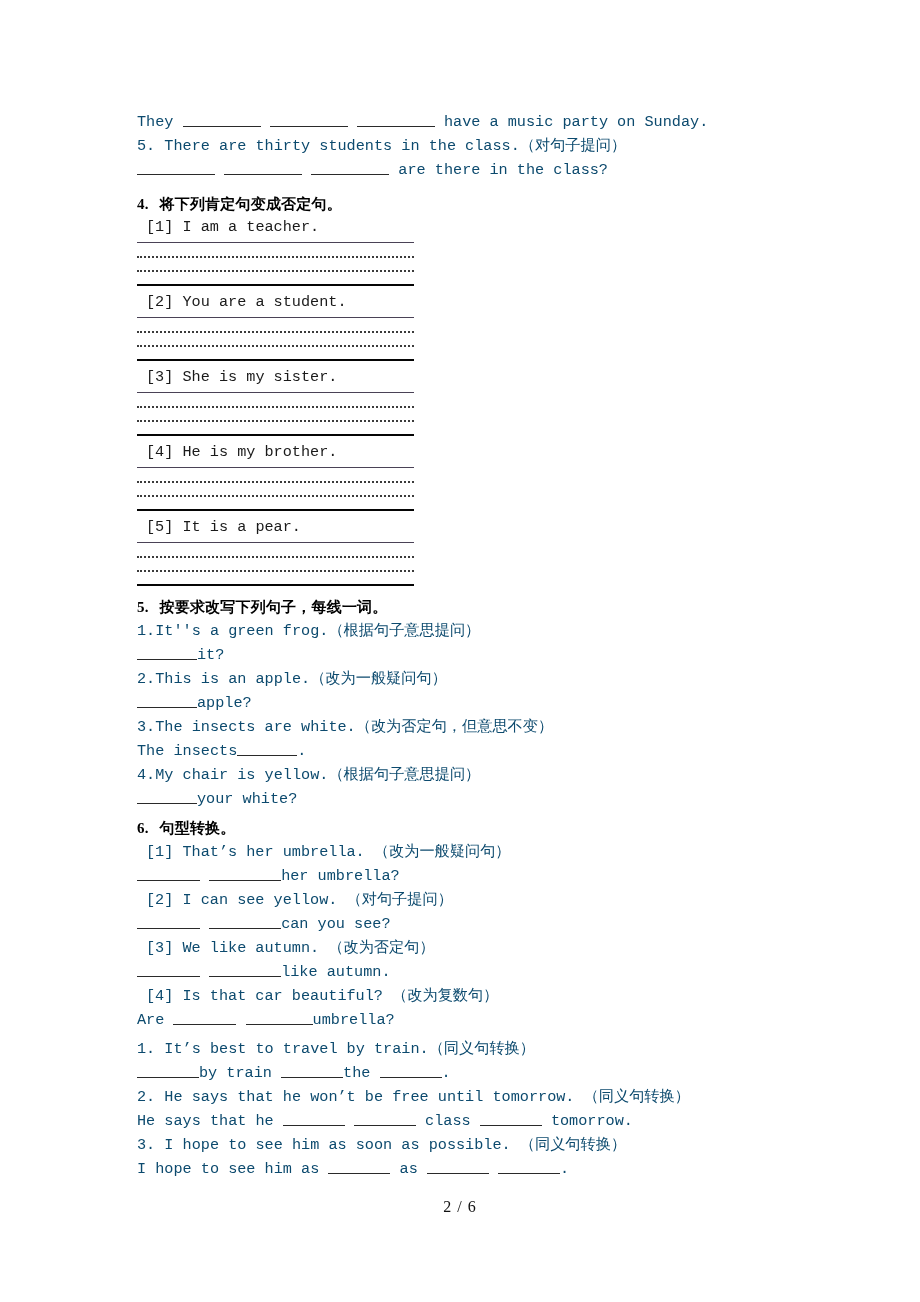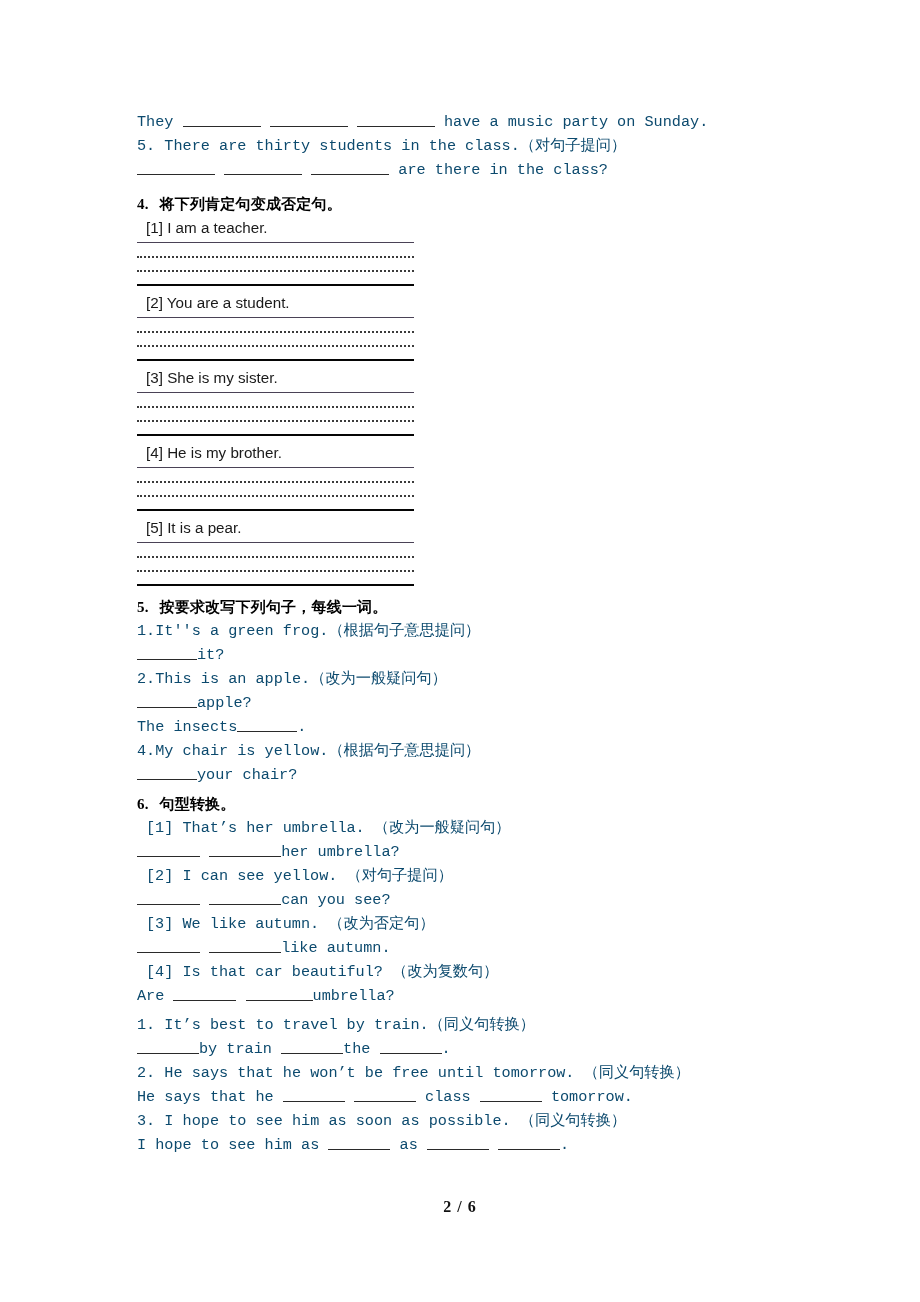--- a/index.html
+++ b/index.html
@@ -87,21 +87,21 @@
     top: 28px;
     border-top: 2.4px dotted #3b3b3b;
   }
   .guide .g4 {
     top: 42px;
     border-top: 2.6px solid #050505;
   }
 
   .item-block { margin: 0; }
   .item-head {
-    font-family: Liberation Sans, sans-serif;
+    font-family: Liberation Mono, monospace;
     font-size: 15.2px;
     line-height: 23px;
     white-space: pre;
     padding-left: 9px;
     color: #1a1a1a;
   }
 
   .sec { margin-top: 0px; }
   .sec.s4 { margin-top: 10px; }
   .sec.s5 { margin-top: 9px; }
@@ -109,21 +109,21 @@
   .sec.s7 { margin-top: 5px; }
 
   .footer {
     position: absolute;
     left: 0;
     top: 1198px;
     width: 920px;
     text-align: center;
     font-family: "Liberation Serif", "DejaVu Serif", serif;
     font-size: 16px;
-    font-weight: bold;
+    font-weight: normal;
     color: #111111;
     letter-spacing: 1px;
   }
 </style>
 </head>
 <body>
 
 <div class="page">
   <div class="content">
 
@@ -191,24 +191,25 @@
 
     <div class="sec s5">
       <div class="sec-head"><span class="num">5.</span><span>  </span><span>按要求改写下列句子，每线一词。</span></div>
 
       <div class="ln">1.It''s a green frog.（根据句子意思提问）</div>
       <div class="ln"><span class="blank" style="width:60px"></span><span>it?</span></div>
 
       <div class="ln">2.This is an apple.（改为一般疑问句）</div>
       <div class="ln"><span class="blank" style="width:60px"></span><span>apple?</span></div>
 
+      <div class="ln">3.The insects are white.（改为否定句，但意思不变）</div>
       <div class="ln"><span>The insects</span><span class="blank" style="width:60px"></span><span>.</span></div>
 
       <div class="ln">4.My chair is yellow.（根据句子意思提问）</div>
-      <div class="ln"><span class="blank" style="width:60px"></span><span>your chair?</span></div>
+      <div class="ln"><span class="blank" style="width:60px"></span><span>your white?</span></div>
     </div>
 
     <div class="sec s6">
       <div class="sec-head"><span class="num">6.</span><span>  </span><span>句型转换。</span></div>
 
       <div class="ln indent1">[1] That’s her umbrella. （改为一般疑问句）</div>
       <div class="ln"><span class="blank" style="width:63px"></span><span> </span><span class="blank" style="width:72px"></span><span>her umbrella?</span></div>
 
       <div class="ln indent1">[2] I can see yellow. （对句子提问）</div>
       <div class="ln"><span class="blank" style="width:63px"></span><span> </span><span class="blank" style="width:72px"></span><span>can you see?</span></div>

